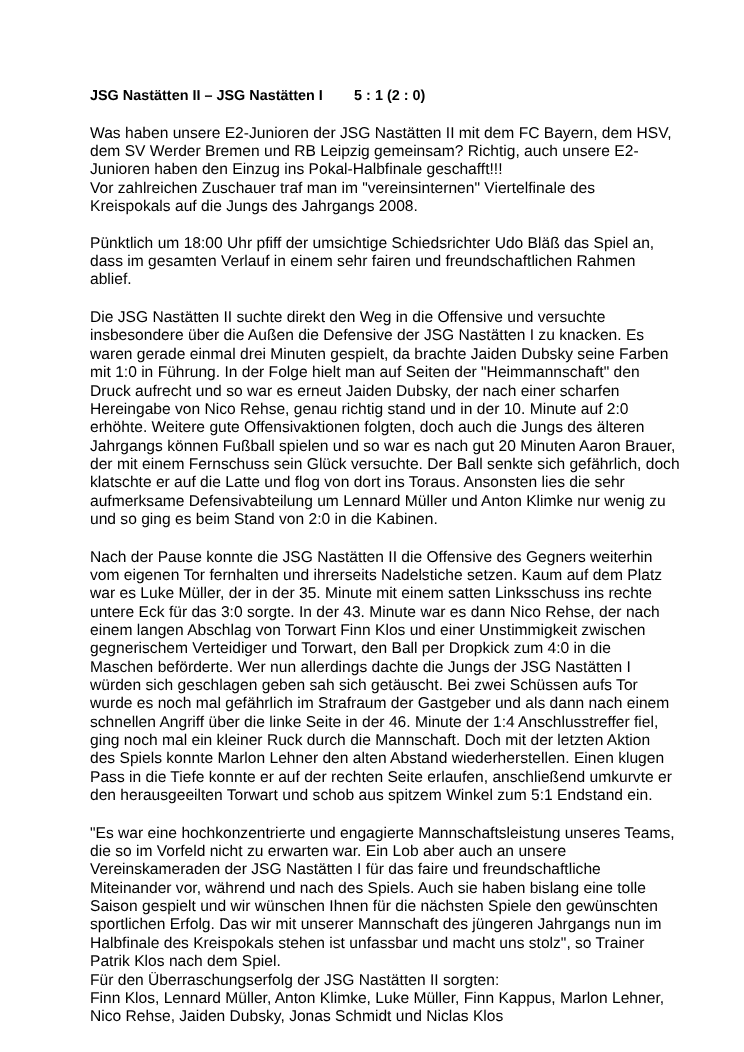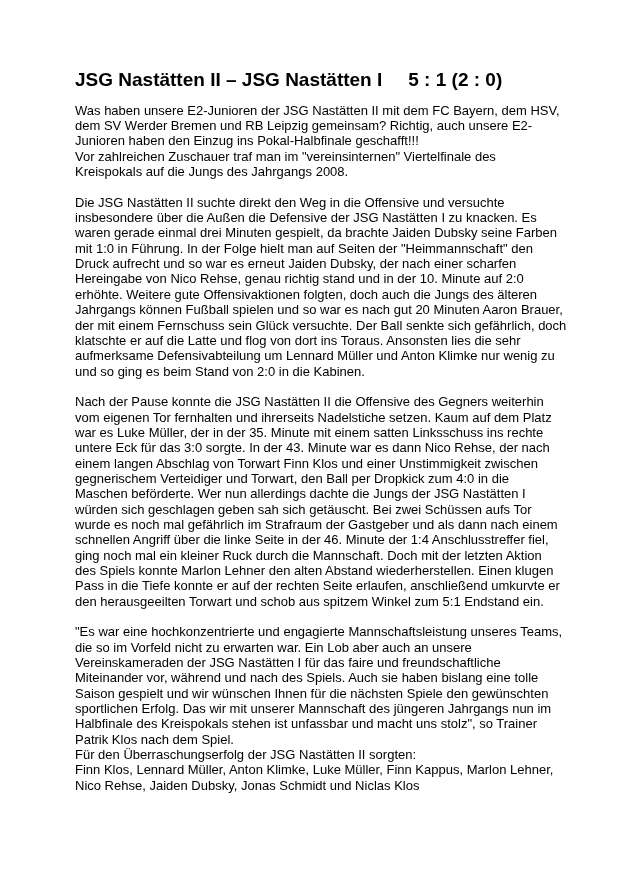--- a/index.html
+++ b/index.html
@@ -15,21 +15,21 @@
     overflow: hidden;
   }
   .page {
     box-sizing: border-box;
     width: 620px;
     height: 877px;
     padding: 72px 8px 0 75px;
     background: #ffffff;
   }
   .doc-title {
-    font-size: 19px;
+    font-size: 12px;
     font-weight: bold;
     line-height: 15.35px;
     margin: 0 0 15.35px 0;
     white-space: pre;
   }
   .doc-title .score {
     margin-left: 26px;
   }
   .para {
     font-size: 13px;
@@ -44,20 +44,23 @@
 <body>
 
 <div class="page">
   <h1 class="doc-title"><span>JSG Nastätten II – JSG Nastätten I</span><span class="score">5 : 1 (2 : 0)</span></h1>
 
   <p class="para">Was haben unsere E2-Junioren der JSG Nastätten II mit dem FC Bayern, dem HSV,
 dem SV Werder Bremen und RB Leipzig gemeinsam? Richtig, auch unsere E2-
 Junioren haben den Einzug ins Pokal-Halbfinale geschafft!!!
 Vor zahlreichen Zuschauer traf man im "vereinsinternen" Viertelfinale des
 Kreispokals auf die Jungs des Jahrgangs 2008.</p>
+  <p class="para">Pünktlich um 18:00 Uhr pfiff der umsichtige Schiedsrichter Udo Bläß das Spiel an,
+dass im gesamten Verlauf in einem sehr fairen und freundschaftlichen Rahmen
+ablief.</p>
   <p class="para">Die JSG Nastätten II suchte direkt den Weg in die Offensive und versuchte
 insbesondere über die Außen die Defensive der JSG Nastätten I zu knacken. Es
 waren gerade einmal drei Minuten gespielt, da brachte Jaiden Dubsky seine Farben
 mit 1:0 in Führung. In der Folge hielt man auf Seiten der "Heimmannschaft" den
 Druck aufrecht und so war es erneut Jaiden Dubsky, der nach einer scharfen
 Hereingabe von Nico Rehse, genau richtig stand und in der 10. Minute auf 2:0
 erhöhte. Weitere gute Offensivaktionen folgten, doch auch die Jungs des älteren
 Jahrgangs können Fußball spielen und so war es nach gut 20 Minuten Aaron Brauer,
 der mit einem Fernschuss sein Glück versuchte. Der Ball senkte sich gefährlich, doch
 klatschte er auf die Latte und flog von dort ins Toraus. Ansonsten lies die sehr

